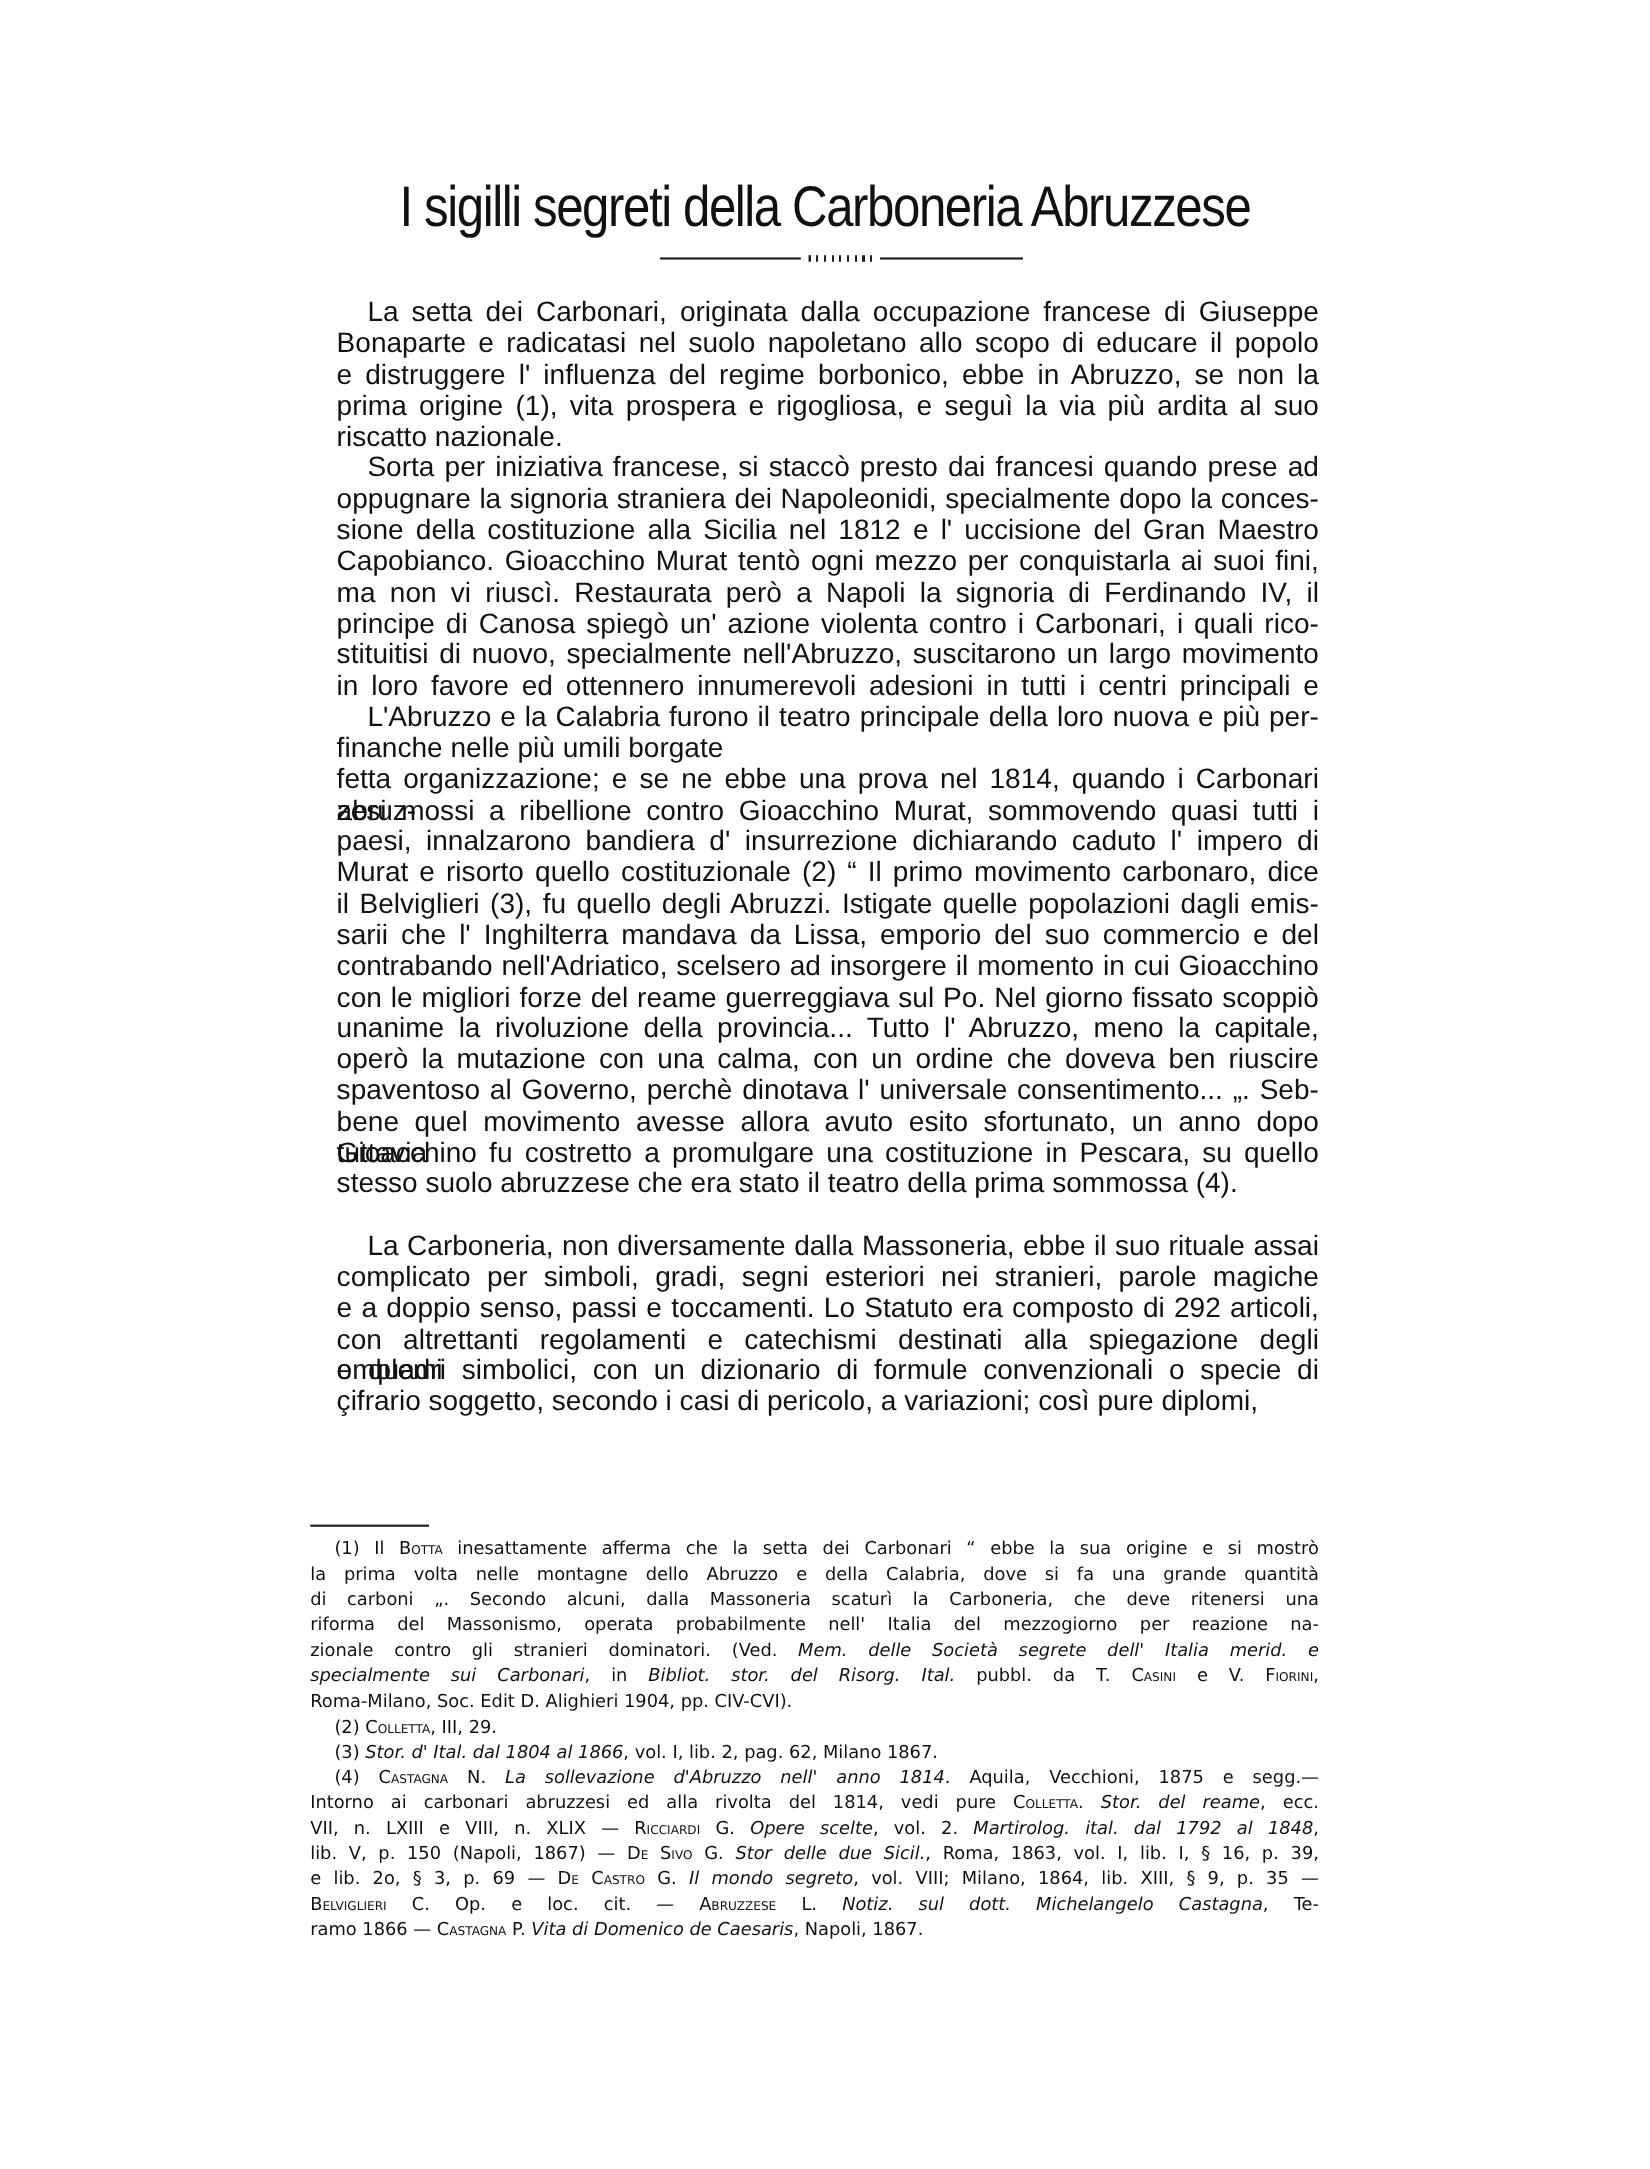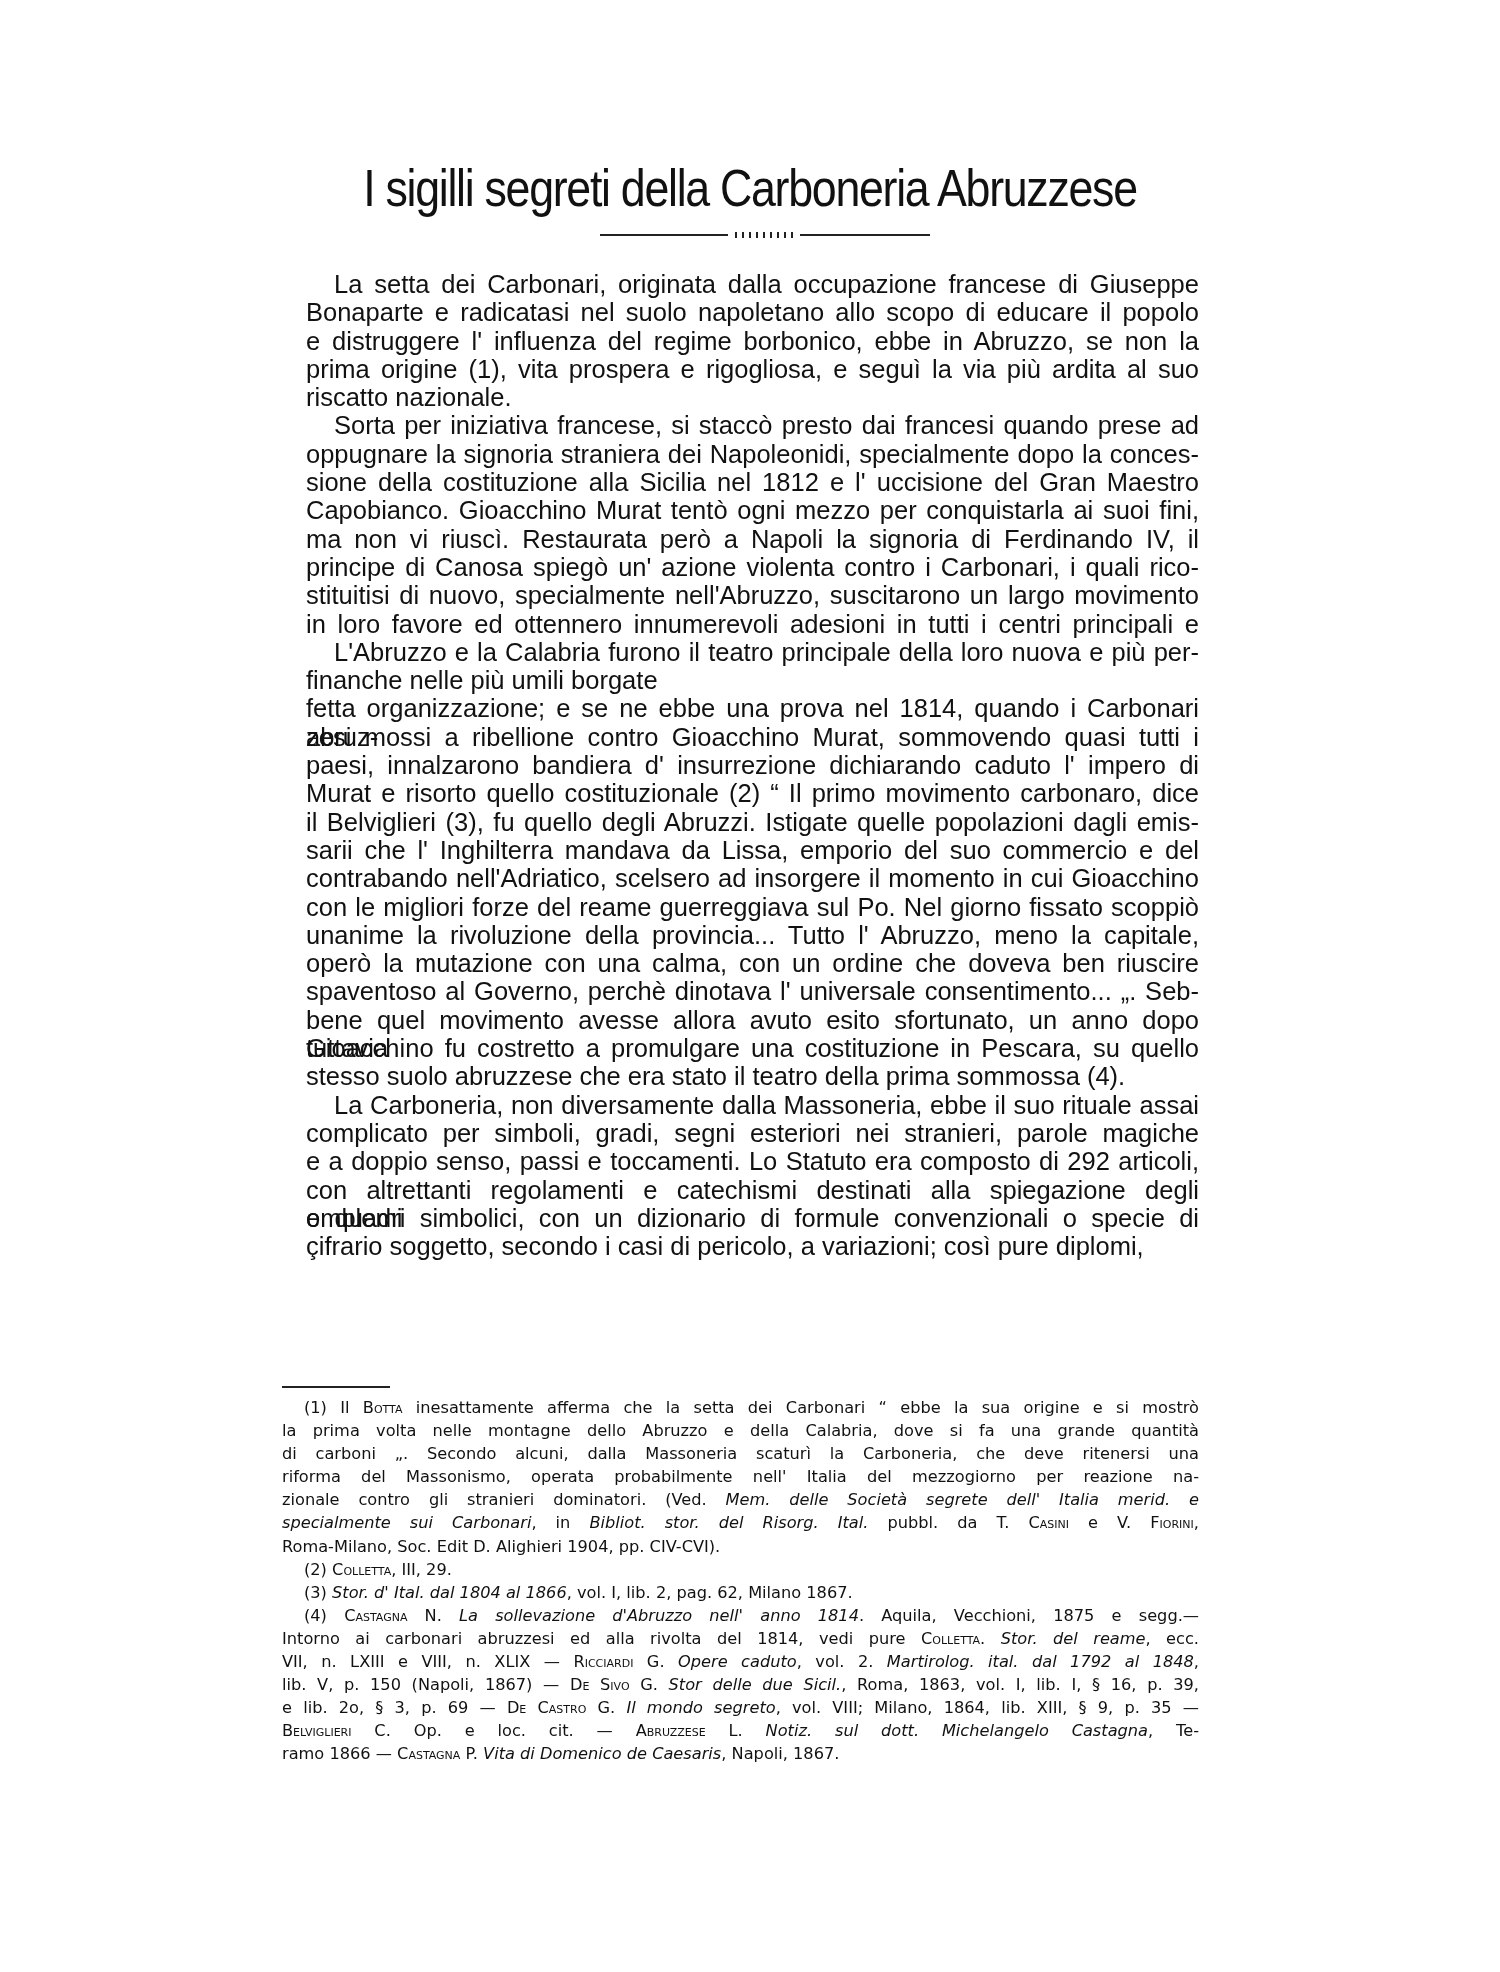--- a/index.html
+++ b/index.html
@@ -67,40 +67,40 @@
       <span class="ln"><span class="t">il Belviglieri (3), fu quello degli Abruzzi. Istigate quelle popolazioni dagli emis-</span></span>
       <span class="ln"><span class="t">sarii che l' Inghilterra mandava da Lissa, emporio del suo commercio e del</span></span>
       <span class="ln"><span class="t">contrabando nell'Adriatico, scelsero ad insorgere il momento in cui Gioacchino</span></span>
       <span class="ln"><span class="t">con le migliori forze del reame guerreggiava sul Po. Nel giorno fissato scoppiò</span></span>
       <span class="ln"><span class="t">unanime la rivoluzione della provincia... Tutto l' Abruzzo, meno la capitale,</span></span>
       <span class="ln"><span class="t">operò la mutazione con una calma, con un ordine che doveva ben riuscire</span></span>
       <span class="ln"><span class="t">spaventoso al Governo, perchè dinotava l' universale consentimento... „. Seb-</span></span>
       <span class="ln"><span class="t">bene quel movimento avesse allora avuto esito sfortunato, un anno dopo tuttavia</span></span>
       <span class="ln"><span class="t">Gioacchino fu costretto a promulgare una costituzione in Pescara, su quello</span></span>
       <span class="ln last"><span class="t">stesso suolo abruzzese che era stato il teatro della prima sommossa (4).</span></span>
-      <span class="ln indent" style="box-sizing: border-box;"><span class="t">La Carboneria, non diversamente dalla Massoneria, ebbe il suo rituale assai</span></span>
+      <span class="ln indent" style="box-sizing: border-box; margin-top: 28px;"><span class="t">La Carboneria, non diversamente dalla Massoneria, ebbe il suo rituale assai</span></span>
       <span class="ln"><span class="t">complicato per simboli, gradi, segni esteriori nei stranieri, parole magiche</span></span>
       <span class="ln"><span class="t">e a doppio senso, passi e toccamenti. Lo Statuto era composto di 292 articoli,</span></span>
       <span class="ln"><span class="t">con altrettanti regolamenti e catechismi destinati alla spiegazione degli emblemi</span></span>
       <span class="ln"><span class="t">o quadri simbolici, con un dizionario di formule convenzionali o specie di</span></span>
       <span class="ln last"><span class="t">çifrario soggetto, secondo i casi di pericolo, a variazioni; così pure diplomi,</span></span>
     </div>
 
   <div class="fn-rule"></div>
   <div class="footnotes" id="footnotes">
       <span class="fn-ln indent"><span class="t">(1) Il <span class="sc">Botta</span> inesattamente afferma che la setta dei Carbonari “ ebbe la sua origine e si mostrò</span></span>
       <span class="fn-ln"><span class="t">la prima volta nelle montagne dello Abruzzo e della Calabria, dove si fa una grande quantità</span></span>
       <span class="fn-ln"><span class="t">di carboni „. Secondo alcuni, dalla Massoneria scaturì la Carboneria, che deve ritenersi una</span></span>
       <span class="fn-ln"><span class="t">riforma del Massonismo, operata probabilmente nell' Italia del mezzogiorno per reazione na-</span></span>
       <span class="fn-ln"><span class="t">zionale contro gli stranieri dominatori. (Ved. <i>Mem. delle Società segrete dell' Italia merid. e</i></span></span>
       <span class="fn-ln"><span class="t"><i>specialmente sui Carbonari</i>, in <i>Bibliot. stor. del Risorg. Ital.</i> pubbl. da T. <span class="sc">Casini</span> e V. <span class="sc">Fiorini</span>,</span></span>
       <span class="fn-ln last"><span class="t">Roma-Milano, Soc. Edit D. Alighieri 1904, pp. CIV-CVI).</span></span>
       <span class="fn-ln indent last"><span class="t">(2) <span class="sc">Colletta</span>, III, 29.</span></span>
       <span class="fn-ln indent last"><span class="t">(3) <i>Stor. d' Ital. dal 1804 al 1866</i>, vol. I, lib. 2, pag. 62, Milano 1867.</span></span>
       <span class="fn-ln indent"><span class="t">(4) <span class="sc">Castagna</span> N. <i>La sollevazione d'Abruzzo nell' anno 1814</i>. Aquila, Vecchioni, 1875 e segg.—</span></span>
       <span class="fn-ln"><span class="t">Intorno ai carbonari abruzzesi ed alla rivolta del 1814, vedi pure <span class="sc">Colletta</span>. <i>Stor. del reame</i>, ecc.</span></span>
-      <span class="fn-ln"><span class="t">VII, n. LXIII e VIII, n. XLIX — <span class="sc">Ricciardi</span> G. <i>Opere caduto</i>, vol. 2. <i>Martirolog. ital. dal 1792 al 1848</i>,</span></span>
+      <span class="fn-ln"><span class="t">VII, n. LXIII e VIII, n. XLIX — <span class="sc">Ricciardi</span> G. <i>Opere scelte</i>, vol. 2. <i>Martirolog. ital. dal 1792 al 1848</i>,</span></span>
       <span class="fn-ln"><span class="t">lib. V, p. 150 (Napoli, 1867) — <span class="sc">De Sivo</span> G. <i>Stor delle due Sicil.</i>, Roma, 1863, vol. I, lib. I, § 16, p. 39,</span></span>
       <span class="fn-ln"><span class="t">e lib. 2o, § 3, p. 69 — <span class="sc">De Castro</span> G. <i>Il mondo segreto</i>, vol. VIII; Milano, 1864, lib. XIII, § 9, p. 35 —</span></span>
       <span class="fn-ln"><span class="t"><span class="sc">Belviglieri</span> C. Op. e loc. cit. — <span class="sc">Abruzzese</span> L. <i>Notiz. sul dott. Michelangelo Castagna</i>, Te-</span></span>
       <span class="fn-ln last"><span class="t">ramo 1866 — <span class="sc">Castagna</span> P. <i>Vita di Domenico de Caesaris</i>, Napoli, 1867.</span></span>
     </div>
 </div>
 
 </body></html>

